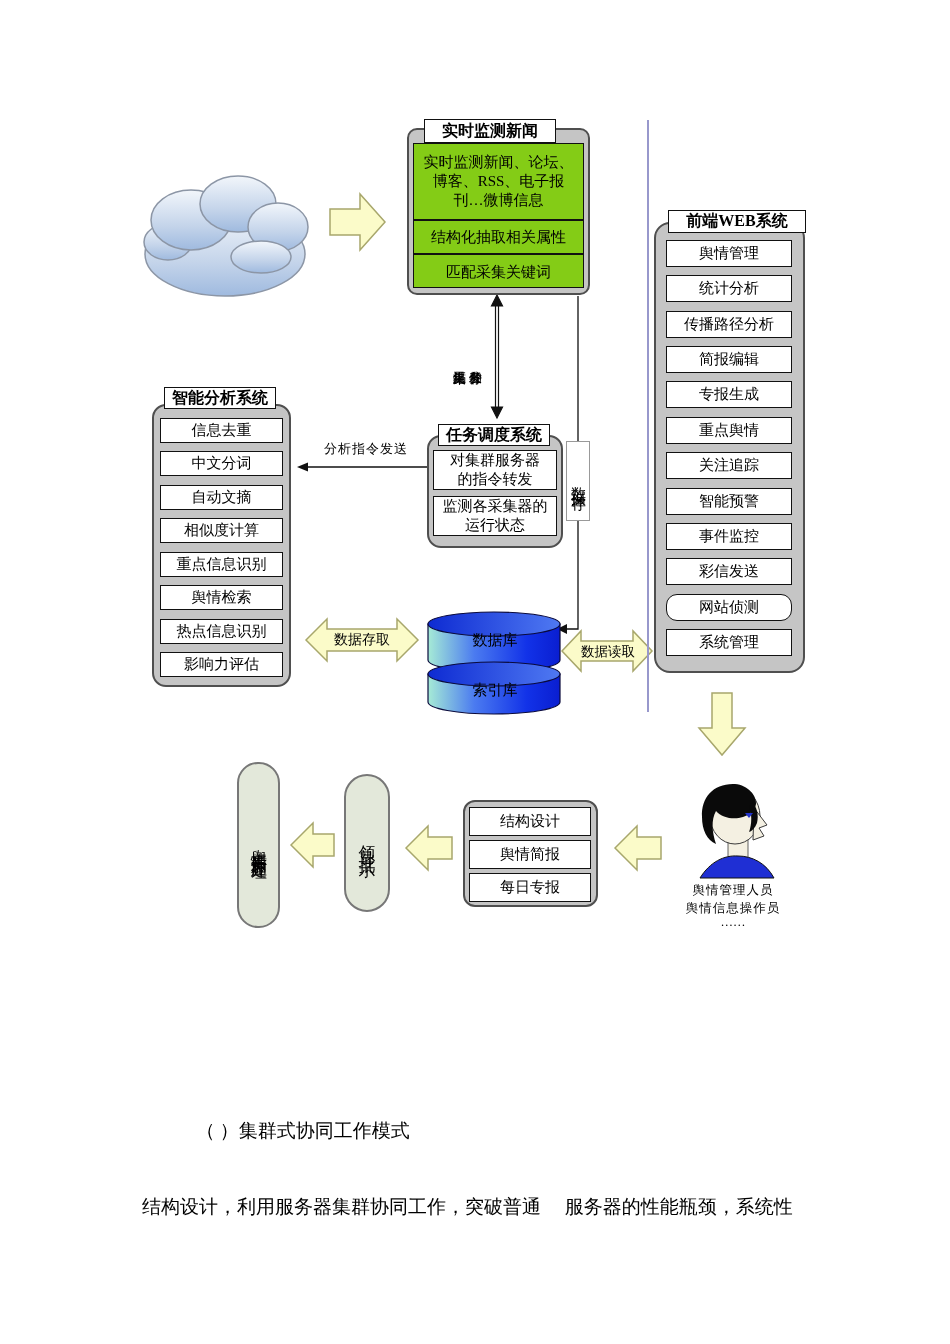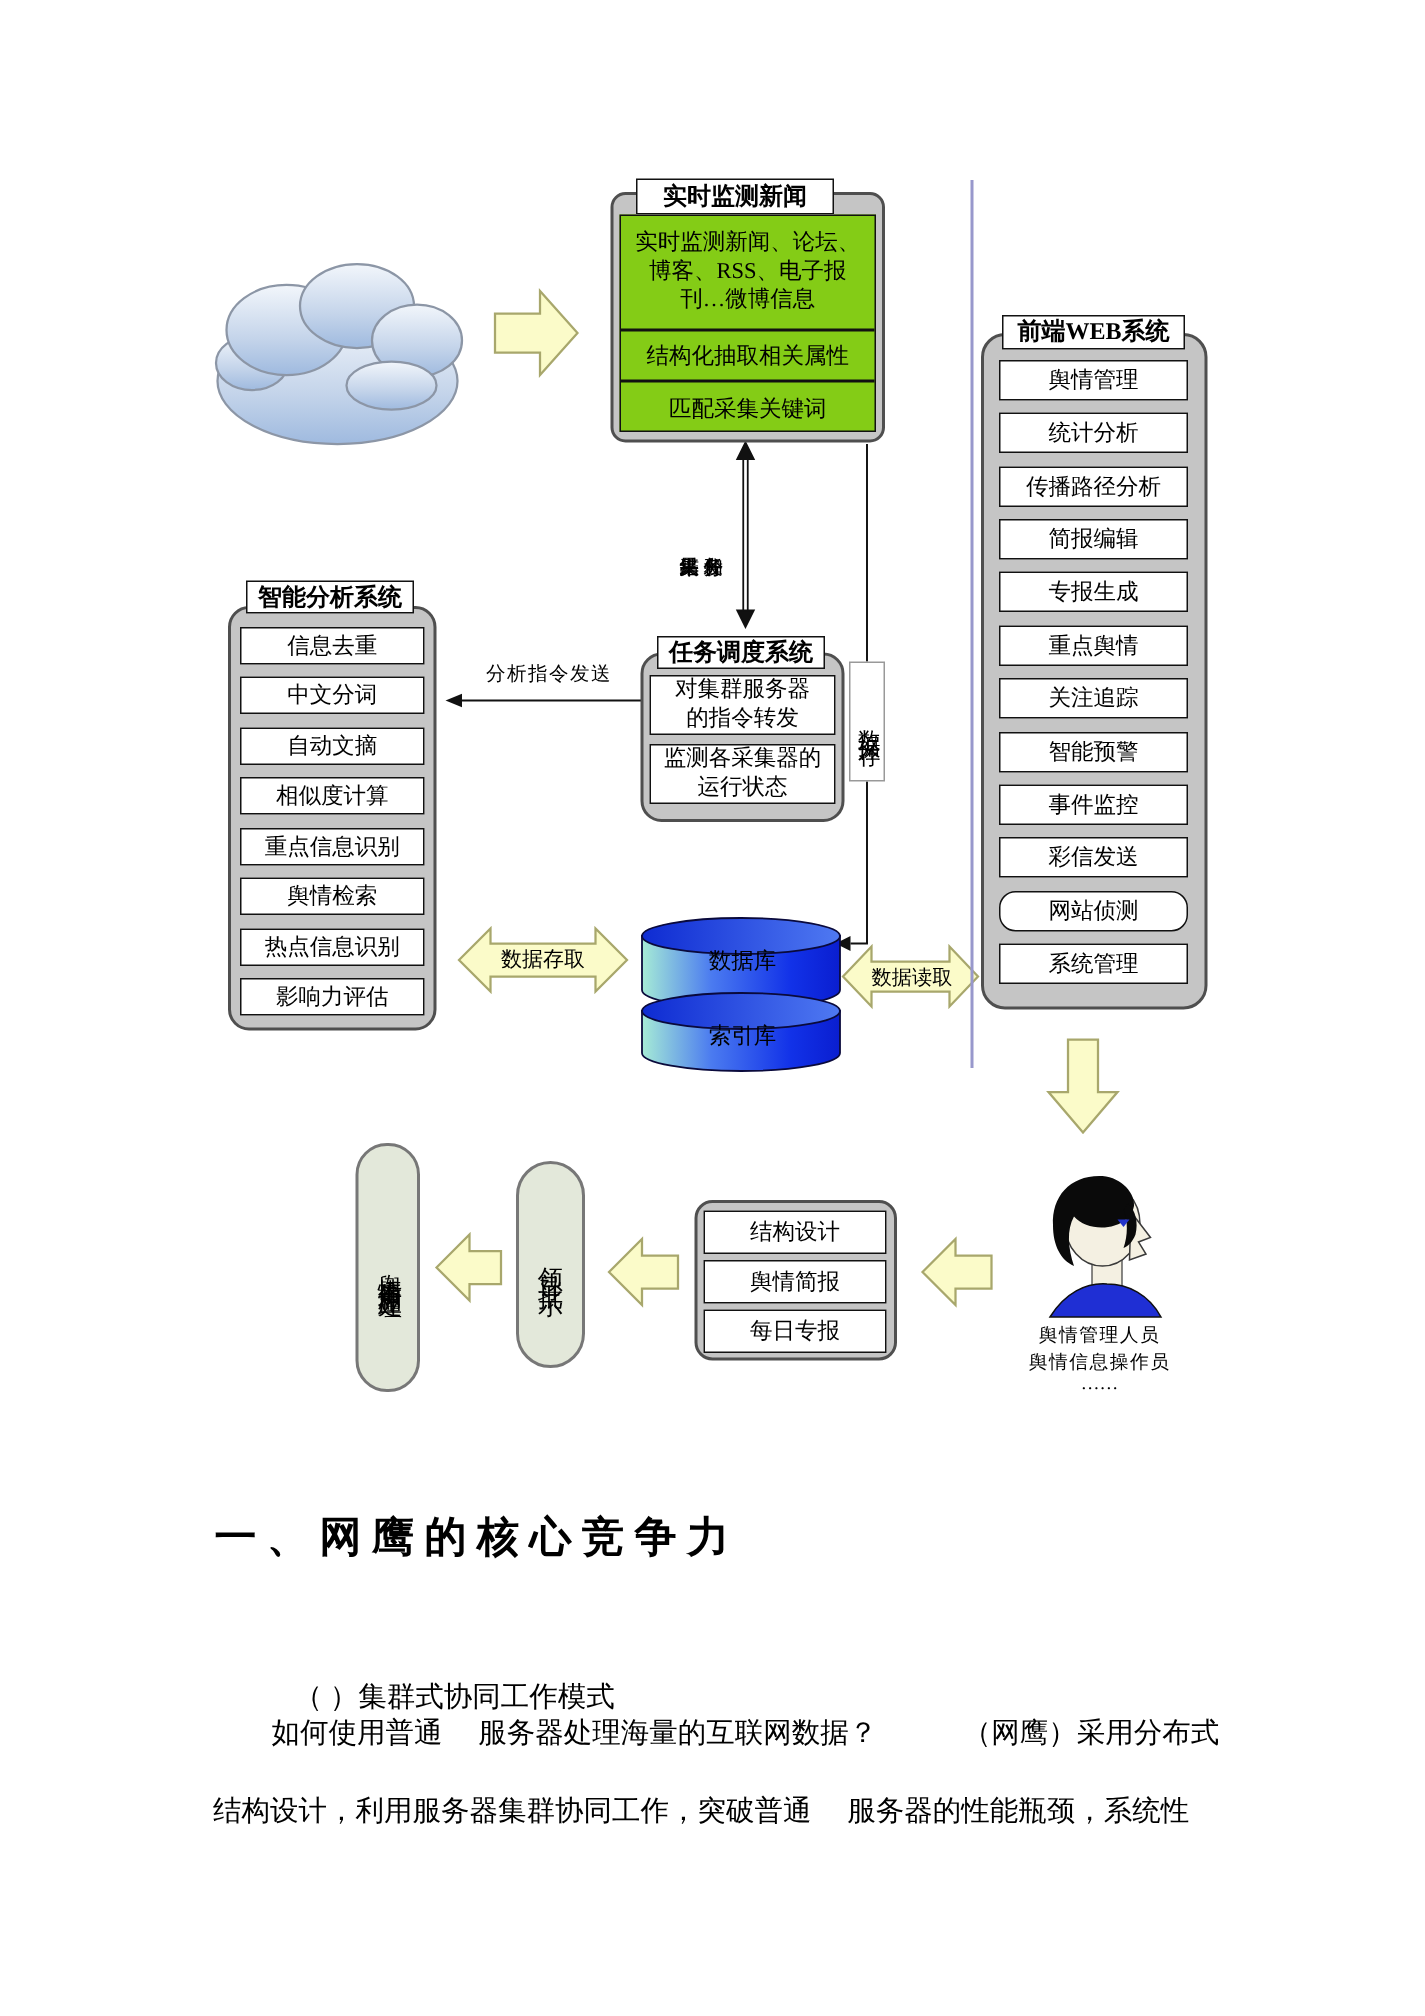--- a/index.html
+++ b/index.html
@@ -133,21 +133,21 @@
     <div class="row" style="height:34px;">结构化抽取相关属性</div>
     <div class="row" style="height:36px;">匹配采集关键词</div>
   </div>
 
   <div class="abs vtext lbl" style="left:451px;top:318px;width:17px;height:86px;font-size:13px;">集汇果结集采</div>
   <div class="abs vtext lbl" style="left:467px;top:324px;width:17px;height:74px;font-size:13px;">发分务任和</div>
 
   <div class="abs vtext lbl" style="left:566px;top:441px;width:24px;height:80px;font-size:15px;letter-spacing:3px;background:#fff;border:1px solid #999;z-index:4;display:flex;align-items:center;justify-content:center;">数据保存</div>
 
   <div class="abs gray-box" style="left:654px;top:222px;width:151px;height:451px;border-radius:16px;"></div>
-  <div class="abs title-box" style="left:668px;top:210px;width:122px;height:23px;">前端WEB系统</div>
+  <div class="abs title-box" style="left:668px;top:210px;width:138px;height:23px;">前端WEB系统</div>
   <div class="abs item-box" style="left:666px;top:240px;width:126px;height:27px;">舆情管理</div>
   <div class="abs item-box" style="left:666px;top:275px;width:126px;height:27px;text-align:center;">统计分析</div>
   <div class="abs item-box" style="left:666px;top:311px;width:126px;height:27px;">传播路径分析</div>
   <div class="abs item-box" style="left:666px;top:346px;width:126px;height:27px;">简报编辑</div>
   <div class="abs item-box" style="left:666px;top:381px;width:126px;height:27px;">专报生成</div>
   <div class="abs item-box" style="left:666px;top:417px;width:126px;height:27px;">重点舆情</div>
   <div class="abs item-box" style="left:666px;top:452px;width:126px;height:27px;">关注追踪</div>
   <div class="abs item-box" style="left:666px;top:488px;width:126px;height:27px;">智能预警</div>
   <div class="abs item-box" style="left:666px;top:523px;width:126px;height:27px;">事件监控</div>
   <div class="abs item-box" style="left:666px;top:558px;width:126px;height:27px;">彩信发送</div>
@@ -188,18 +188,16 @@
     <span class="vtext" style="font-size:17px;letter-spacing:6px;">领导批示</span>
   </div>
   <div class="abs pill" style="left:237px;top:762px;width:43px;height:166px;border-radius:21px;">
     <span class="vtext" style="font-size:16px;letter-spacing:2px;">舆情事件相应处理</span>
   </div>
 
   <div class="abs lbl" style="left:673px;top:882px;width:120px;height:16px;font-size:12.5px;letter-spacing:1px;">舆情管理人员</div>
   <div class="abs lbl" style="left:673px;top:900px;width:120px;height:16px;font-size:12.5px;letter-spacing:1px;">舆情信息操作员</div>
   <div class="abs lbl" style="left:673px;top:915px;width:120px;height:14px;font-size:12.5px;">……</div>
 
-  <div class="abs doc-heading" style="left:143px;top:1006px;">一、网鹰的核心竞争力</div>
   <div class="abs doc-text" style="left:196px;top:1090px;margin-top:28px;">（ ）集群式协同工作模式</div>
-  <div class="abs doc-text" style="left:181px;top:1142px;">如何使用普通　 服务器处理海量的互联网数据？　　　（网鹰）采用分布式</div>
   <div class="abs doc-text" style="left:142px;top:1194px;">结构设计，利用服务器集群协同工作，突破普通　 服务器的性能瓶颈，系统性</div>
 
 </div>
 
 </body></html>

